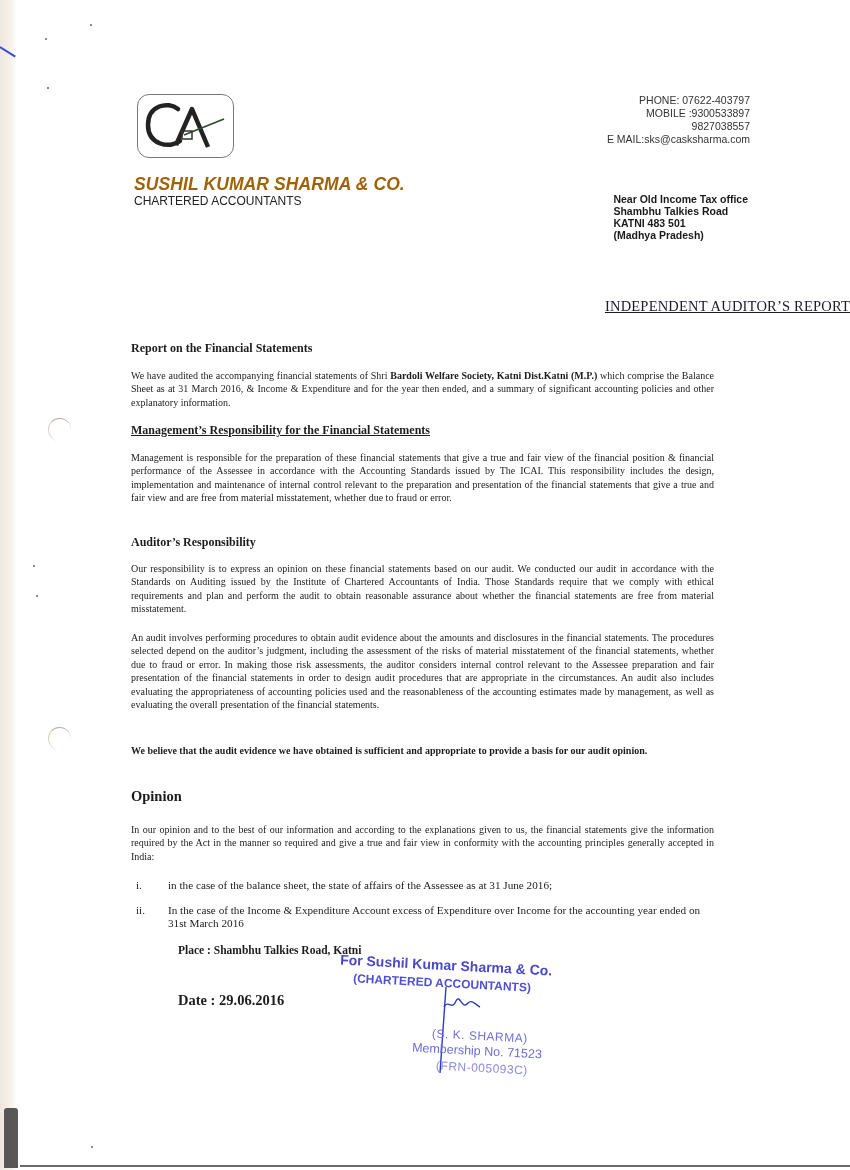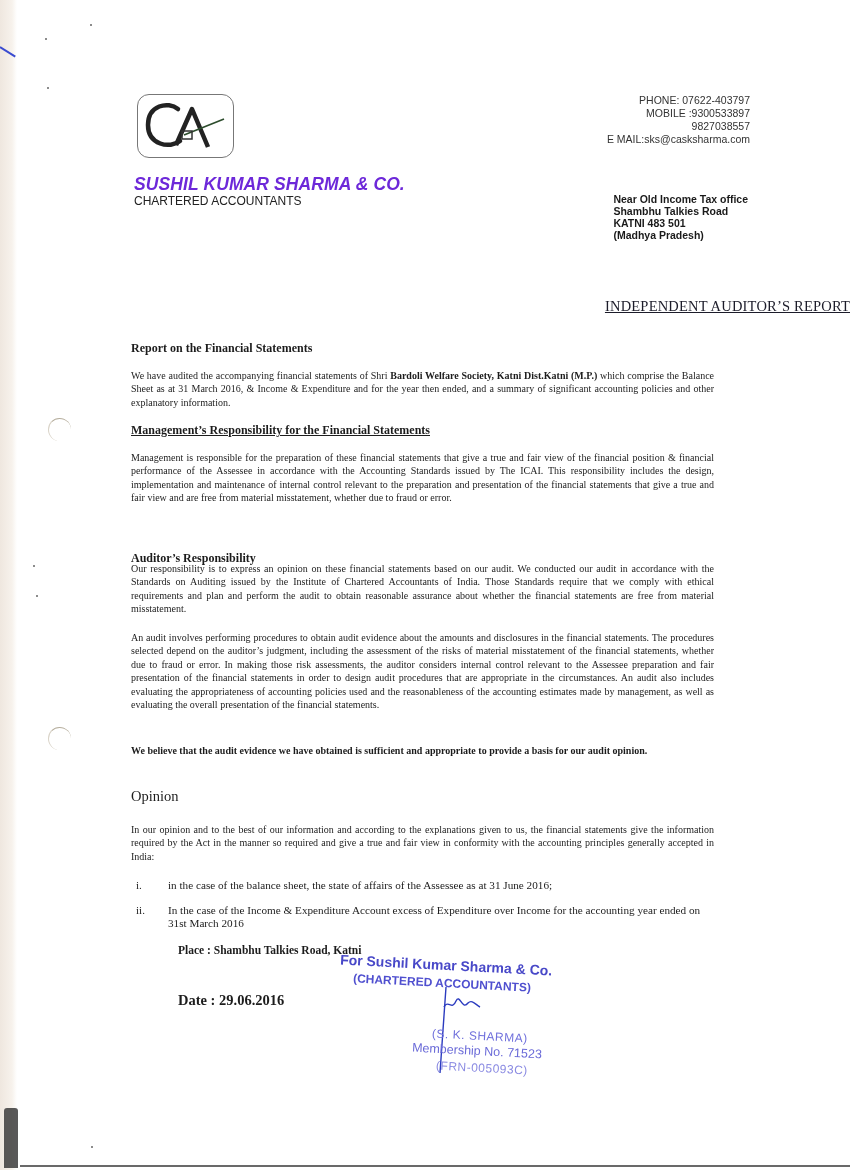--- a/index.html
+++ b/index.html
@@ -27,21 +27,21 @@
 
     
     .logo {
       position: absolute; left: 137px; top: 94px; width: 95px; height: 62px;
       border: 1px solid #777; border-radius: 12px;
     }
     .logo svg { width: 95px; height: 62px; display: block; }
     .firm-name {
       position: absolute; left: 134px; top: 174px;
       font-family: "Liberation Sans", sans-serif; font-weight: bold; font-style: italic;
-      font-size: 17.5px; color: #6d28d9; letter-spacing: 0.1px;
+      font-size: 17.5px; color: #a16207; letter-spacing: 0.1px;
     }
     .firm-sub {
       position: absolute; left: 134px; top: 194px;
       font-family: "Liberation Sans", sans-serif; font-size: 12px; color: #222;
     }
     .contact {
       position: absolute; right: 100px; top: 94px; text-align: right;
       font-family: Liberation Sans, sans-serif; font-size: 10.5px; line-height: 13px; color: #333;
     }
     .address {
@@ -50,21 +50,21 @@
     }
 
     
     .report-title {
       position: absolute; left: 0; right: 0; top: 298px; text-align: right;
       font-size: 14.5px; text-decoration: underline; color: #1c1c2a; letter-spacing: 0.2px;
     }
     .content { position: absolute; left: 131px; width: 583px; font-size: 10px; line-height: 13.4px; }
     .h { font-weight: bold; font-size: 12px; }
     .p { text-align: justify; }
-    .opinion-h { font-weight: normal; font-size: 14.5px; }
+    .opinion-h { font-weight: bold; font-size: 14.5px; }
     .list-item { position: absolute; left: 131px; width: 583px; font-size: 11.2px; line-height: 13.4px; }
     .list-item .num { position: absolute; left: 5px; }
     .list-item .txt { position: absolute; left: 37px; width: 546px; }
     .place, .date { position: absolute; left: 131px; font-weight: bold; margin-left: 47px; }
     .place { top: 944px; font-size: 11.5px; }
     .date { top: 992px; font-size: 14.5px; }
 
     
     .stamp { position: absolute; font-family: "Liberation Sans", sans-serif; color: #5a5ad6; }
     .stamp-1 { left: 340px; top: 957px; font-size: 14px; font-weight: bold; transform: rotate(3deg); color: #4848c8; }
@@ -116,21 +116,21 @@
 </div>
 
 <div class="report-title">INDEPENDENT AUDITOR’S REPORT</div>
 
 <div class="content h" style="top:342px;">Report on the Financial Statements</div>
 <div class="content p" style="top:369px;"><span>We have audited the accompanying financial statements of Shri </span><b>Bardoli Welfare Society, Katni Dist.Katni (M.P.)</b><span> which comprise the Balance Sheet as at 31 March 2016, &amp; Income &amp; Expenditure and  for the year then ended, and a summary of significant accounting policies and other explanatory information.</span></div>
 
 <div class="content h" style="top:424px;text-decoration:underline;">Management’s Responsibility for the Financial Statements</div>
 <div class="content p" style="top:451px;">Management is responsible for the preparation of these financial statements that give a true and fair view of the financial position &amp; financial performance of the Assessee in accordance with the Accounting Standards issued by The ICAI. This responsibility includes the design, implementation and maintenance of internal control relevant to the preparation and presentation of the financial statements that give a true and fair view and are free from material misstatement, whether due to fraud or error.</div>
 
-<div class="content h" style="top:536px;margin-top:16px;">Auditor’s Responsibility</div>
+<div class="content h" style="top:536px;">Auditor’s Responsibility</div>
 <div class="content p" style="top:562px;">Our responsibility is to express an opinion on these financial statements based on our audit. We conducted our audit in accordance with the Standards on Auditing issued by the Institute of Chartered Accountants of India. Those Standards require that we comply with ethical requirements and plan and perform the audit to obtain reasonable assurance about whether the financial statements are free from material misstatement.</div>
 <div class="content p" style="top:631px;">An audit involves performing procedures to obtain audit evidence about the amounts and disclosures in the financial statements. The procedures selected depend on the auditor’s judgment, including the assessment of the risks of material misstatement of the financial statements, whether due to fraud or error. In making those risk assessments, the auditor considers internal control relevant to the Assessee preparation and fair presentation of the financial statements in order to design audit procedures that are appropriate in the circumstances. An audit also includes evaluating the appropriateness of accounting policies used and the reasonableness of the accounting estimates made by management, as well as evaluating the overall presentation of the financial statements.</div>
 <div class="content p" style="top:744px;font-weight:bold;">We believe that the audit evidence we have obtained is sufficient and appropriate to provide a basis for our audit opinion.</div>
 
 <div class="content opinion-h" style="top:790px;">Opinion</div>
 <div class="content p" style="top:823px;">In our opinion and to the best of our information and according to the explanations given to us, the financial statements give the information required by the Act in the manner so required and give a true and fair view in conformity with the accounting principles generally accepted in India:</div>
 
 <div class="list-item" style="top:879px;">
   <span class="num">i.</span>
   <span class="txt">in the case of the balance sheet,  the state of affairs of the Assessee as at 31 June 2016;</span>

